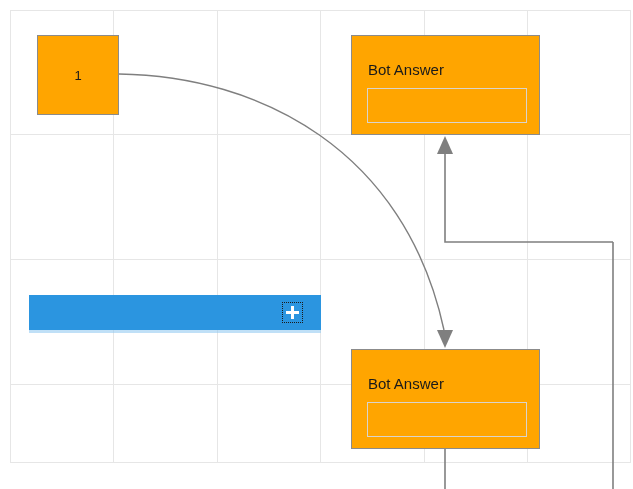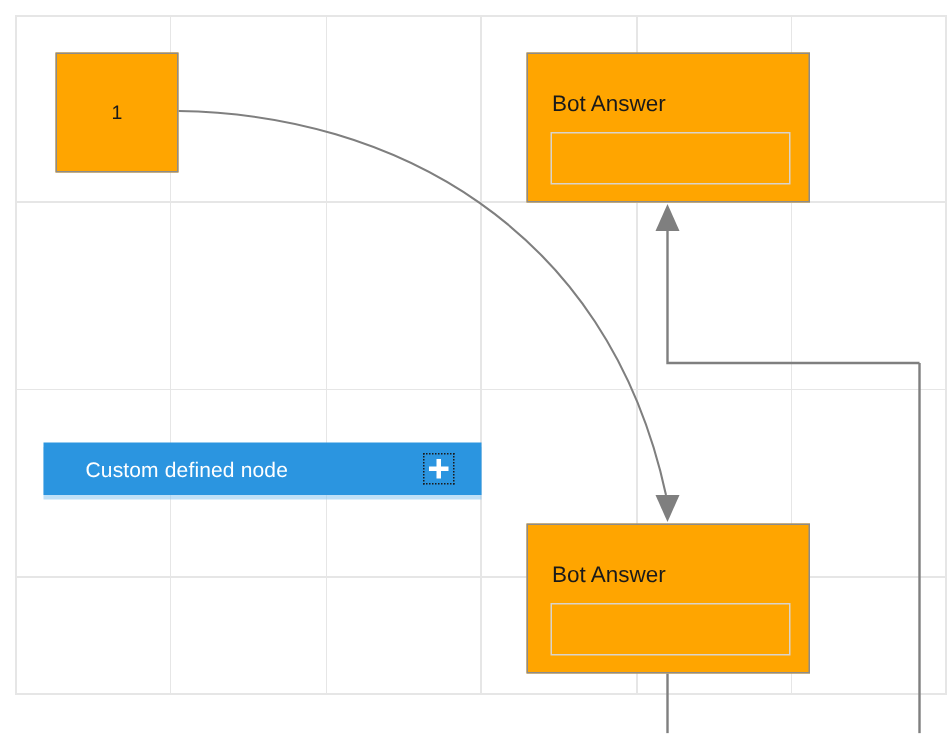--- a/index.html
+++ b/index.html
@@ -184,19 +184,18 @@
     <span class="node-label">Bot Answer</span>
     <div class="node-slot"></div>
   </div>
 
   <div class="node bot-node" id="node-bot-answer-bottom">
     <span class="node-label">Bot Answer</span>
     <div class="node-slot"></div>
   </div>
 
   <div id="custom-node-bar">
-    <span class="bar-label">Custom defined node</span>
     <div id="add-node-button">
       <span class="plus-glyph"></span>
     </div>
   </div>
 
 </div>
 
 </body></html>

